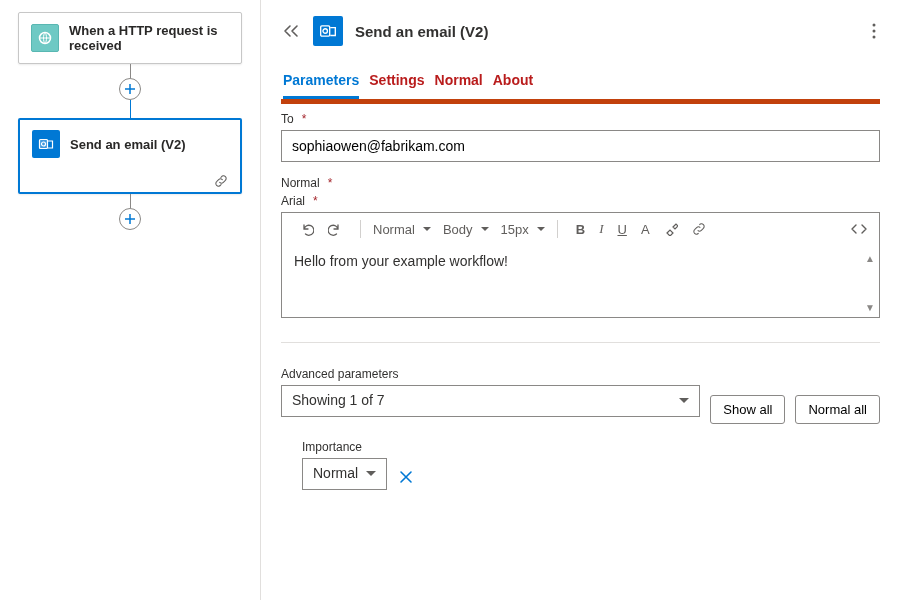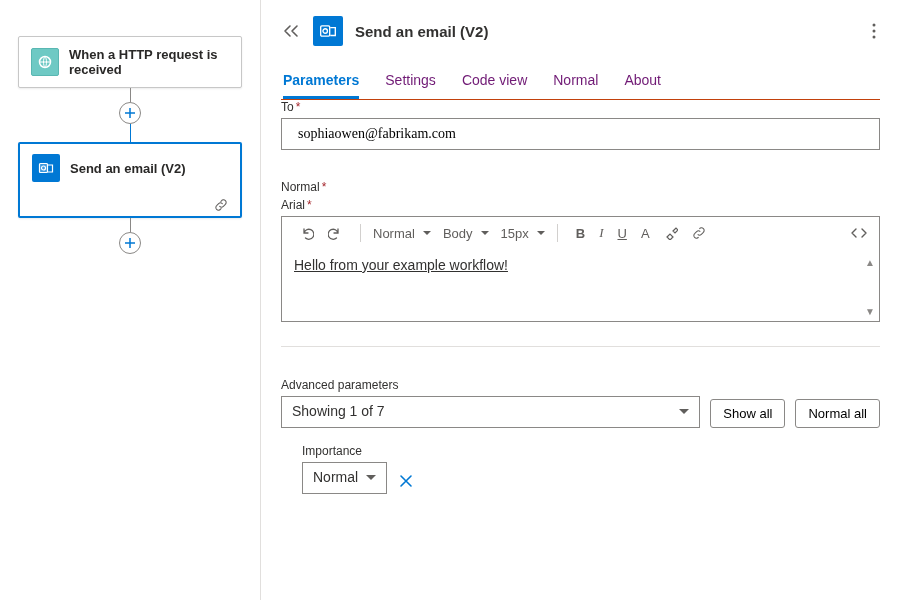--- a/index.html
+++ b/index.html
@@ -9,21 +9,21 @@
     color: #323130;
     background: #fff;
     width: 900px;
     height: 600px;
     display: flex;
     overflow: hidden;
   }
   
   .canvas {
     width: 260px;
-    padding: 36px 18px;
+    padding: 12px 18px;
     position: relative;
   }
   .node {
     border: 1px solid #c7c7c7;
     border-radius: 2px;
     background: #fff;
     box-shadow: 0 1px 2px rgba(0,0,0,0.08);
     display: flex;
     align-items: center;
     gap: 10px;
@@ -69,50 +69,50 @@
   .panel-header .collapse {
     color:#605e5c; cursor:pointer; font-size:14px; padding:2px;
   }
   .panel-header .icon-box {
     width:30px; height:30px; background:#0078d4; display:flex;
     align-items:center; justify-content:center; color:#fff; border-radius:2px;
   }
   .panel-header .title { font-weight:600; font-size:15px; flex:1; }
   .panel-header .more { cursor:pointer; color:#605e5c; padding:4px; font-size:16px; }
   
-  .tabs { display:flex; gap:26px; border-bottom:1px solid #c2410c; margin-bottom:0; padding-left:2px; }
-  .tab { padding: 8px 0; font-size:14px; color:#701a75; cursor:pointer; border-bottom:3px solid transparent; }
+  .tabs { display:flex; gap:10px; border-bottom:5px solid #c2410c; margin-bottom:8px; padding-left:2px; }
+  .tab { padding: 8px 0; font-size:14px; color:#b91c1c; cursor:pointer; border-bottom:3px solid transparent;font-weight:bold; }
   .tab.active { color:#0078d4; border-bottom-color:#0078d4; font-weight:600; }
   
-  .field-label { font-size:12px; color:#323130; margin-bottom:4px; display:flex; gap:2px; }
+  .field-label { font-size:12px; color:#323130; margin-bottom:4px; display:flex; gap:8px; }
   .req { color:#a4262c; }
   .text-input {
-    width:100%; border:1px solid #8a8886; padding:7px 16px; font-size:14px;
-    font-family:Liberation Serif, serif; outline:none; margin-bottom:30px; background:#fff;
+    width:100%; border:1px solid #8a8886; padding:7px 10px; font-size:14px;
+    font-family:Liberation Sans, sans-serif; outline:none; margin-bottom:14px; background:#fff;
   }
   .rich-editor {
     border:1px solid #8a8886; margin-bottom:18px; position:relative;
   }
   .rich-toolbar {
     display:flex; align-items:center; gap:4px; padding:6px 8px;
     border-bottom:none; color:#605e5c; font-size:13px;
   }
   .rich-toolbar .group { display:flex; align-items:center; gap:6px; padding:0 6px; }
   .rich-toolbar .sep { width:1px; height:18px; background:#d2d0ce; margin:0 4px; }
   .rich-toolbar .btn { cursor:pointer; padding:2px 4px; display:flex; align-items:center; gap:4px; }
   .rich-toolbar .dd::after { content:""; display:inline-block; border:4px solid transparent; border-top-color:#605e5c; margin-left:4px; position:relative; top:2px; }
   .rich-toolbar .spacer { flex:1; }
-  .rich-body { padding:8px 12px 48px 12px; font-size:14px;text-decoration:underline; }
+  .rich-body { padding:8px 12px 48px 12px; font-size:14px; }
   .rich-scroll-up, .rich-scroll-down {
     position:absolute; right:4px; font-size:10px; color:#8a8886;
   }
   .rich-scroll-up { top:40px; }
   .rich-scroll-down { bottom:4px; }
   hr.divider { border:none; border-top:1px solid #e1dfdd; margin: 6px 0 16px 0; }
-  .adv-row { display:flex; align-items:flex-end; gap:10px; margin-bottom:16px; }
+  .adv-row { display:flex; align-items:center; gap:10px; margin-bottom:16px; }
   .adv-row .select-wrap { flex:1; }
   .select {
     width:100%; border:1px solid #8a8886; background:#fff; padding:6px 28px 8px 10px;
     font-size:14px; font-family:inherit; position:relative; cursor:pointer;
   }
   .select::after {
     content:""; position:absolute; right:10px; top:50%; transform:translateY(-30%);
     border:5px solid transparent; border-top-color:#605e5c;
   }
   .btn-outline {
@@ -200,21 +200,20 @@
           <circle cx="2" cy="2" r="1.5" fill="#605e5c"></circle>
           <circle cx="2" cy="8" r="1.5" fill="#605e5c"></circle>
           <circle cx="2" cy="14" r="1.5" fill="#605e5c"></circle>
         </svg>
     </span>
   </div>
 
   <div class="tabs">
     <div class="tab active">Parameters</div>
     <div class="tab">Settings</div>
-    <div class="tab">Code view</div>
     <div class="tab">Normal</div>
     <div class="tab">About</div>
   </div>
 
   <div class="field-label">
     <span>To</span>
       <span class="req">*</span>
   </div>
   <input class="text-input" value="sophiaowen@fabrikam.com" style="">
 

